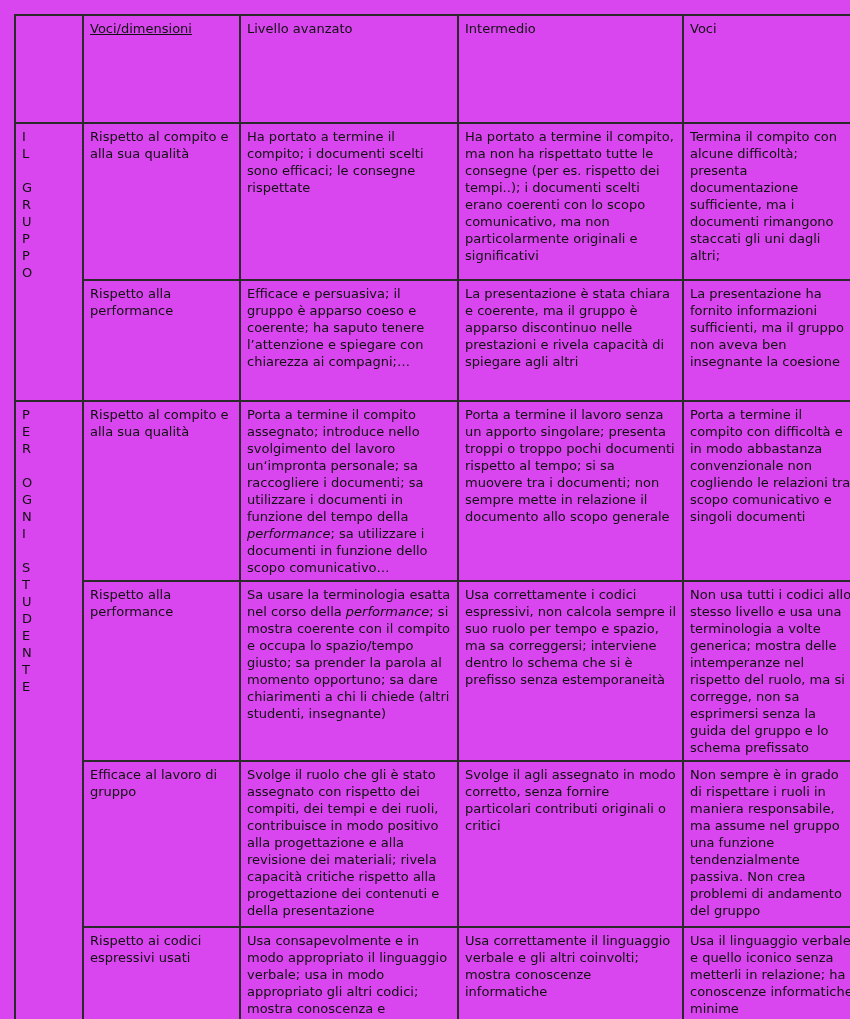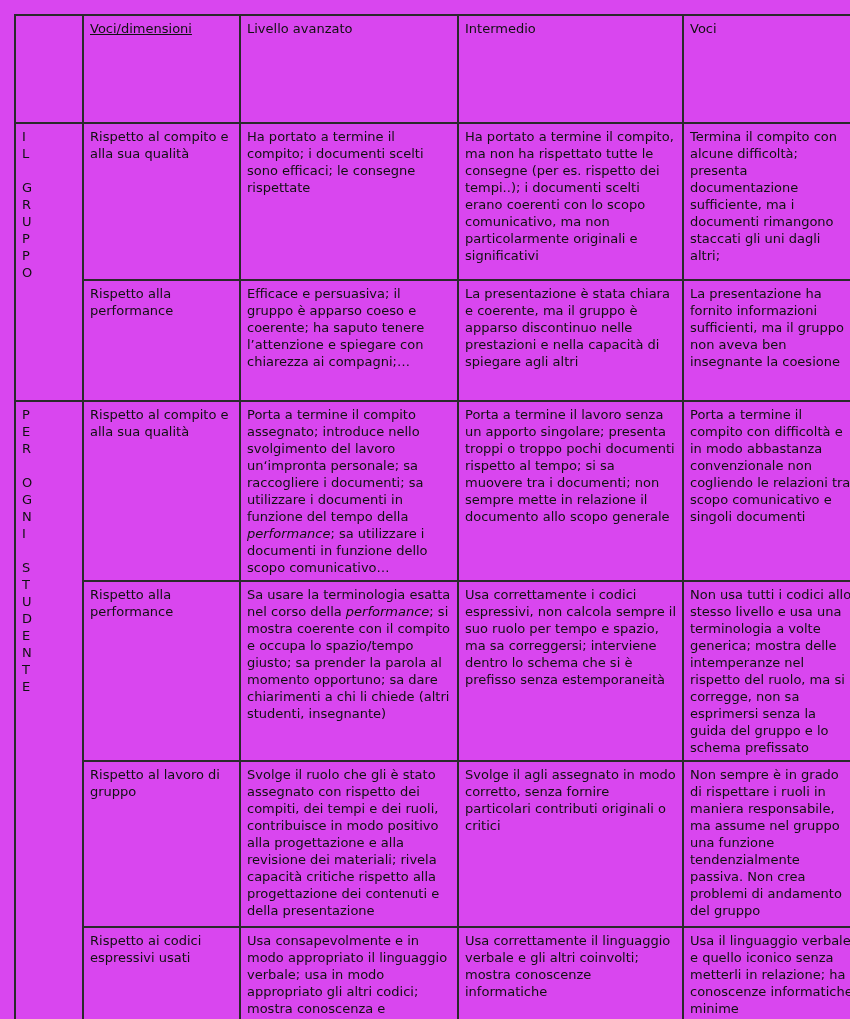--- a/index.html
+++ b/index.html
@@ -117,21 +117,21 @@
 O</td>
       <td class="criterion-cell">Rispetto al compito e alla sua qualità</td>
       <td class="desc-cell">Ha  portato a termine il compito; i documenti scelti sono efficaci; le consegne rispettate</td>
       <td class="desc-cell">Ha portato a termine il compito, ma non ha rispettato tutte le consegne (per es. rispetto dei tempi..); i documenti scelti erano coerenti con lo scopo comunicativo, ma non particolarmente originali e significativi</td>
       <td class="desc-cell">Termina il compito con alcune difficoltà; presenta documentazione sufficiente, ma i documenti rimangono staccati gli uni dagli altri;</td>
     </tr>
 
     <tr class="rh2">
       <td class="criterion-cell">Rispetto alla performance</td>
       <td class="desc-cell">Efficace e persuasiva; il gruppo è apparso coeso e coerente; ha saputo tenere l’attenzione e spiegare con chiarezza ai compagni;…</td>
-      <td class="desc-cell">La presentazione è stata chiara e coerente, ma il gruppo è apparso discontinuo nelle prestazioni e nella capacità di spiegare agli altri</td>
+      <td class="desc-cell">La presentazione è stata chiara e coerente, ma il gruppo è apparso discontinuo nelle prestazioni e rivela capacità di spiegare agli altri</td>
       <td class="desc-cell">La presentazione ha fornito informazioni sufficienti, ma il gruppo non aveva ben insegnante la coesione</td>
     </tr>
 
     <tr class="rh3">
       <td class="section-cell" rowspan="4">P
 E
 R
 
 O
 G
@@ -153,21 +153,21 @@
     </tr>
 
     <tr class="rh4">
       <td class="criterion-cell">Rispetto alla performance</td>
       <td class="desc-cell">Sa usare la terminologia esatta nel corso della <i>performance</i>; si mostra coerente con il compito e occupa lo spazio/tempo giusto; sa prender la parola al momento opportuno; sa dare chiarimenti a chi li chiede (altri studenti, insegnante)</td>
       <td class="desc-cell">Usa correttamente i codici espressivi, non calcola sempre il suo ruolo per tempo e spazio, ma sa correggersi; interviene dentro lo schema che si è prefisso senza estemporaneità</td>
       <td class="desc-cell">Non usa tutti i codici allo stesso livello e usa una terminologia a volte generica; mostra delle intemperanze nel rispetto del ruolo, ma si corregge, non sa esprimersi senza la guida del gruppo e lo schema prefissato</td>
     </tr>
 
     <tr class="rh5">
-      <td class="criterion-cell">Rispetto al lavoro di gruppo</td>
+      <td class="criterion-cell">Efficace al lavoro di gruppo</td>
       <td class="desc-cell">Svolge il ruolo che gli è stato assegnato con rispetto dei compiti, dei tempi e dei ruoli, contribuisce in modo positivo alla progettazione e alla revisione dei materiali; rivela capacità critiche rispetto alla progettazione dei contenuti e della presentazione</td>
       <td class="desc-cell">Svolge il agli assegnato in modo corretto, senza fornire particolari contributi originali o critici</td>
       <td class="desc-cell">Non sempre è in grado di rispettare i ruoli in maniera responsabile, ma assume nel gruppo una funzione tendenzialmente passiva. Non crea problemi di andamento del gruppo</td>
     </tr>
 
     <tr class="rh6">
       <td class="criterion-cell">Rispetto ai codici espressivi usati</td>
       <td class="desc-cell">Usa consapevolmente e in modo appropriato il linguaggio verbale; usa in modo appropriato gli altri codici; mostra conoscenza e competenza informatica</td>
       <td class="desc-cell">Usa correttamente il linguaggio verbale e gli altri coinvolti; mostra conoscenze informatiche</td>
       <td class="desc-cell">Usa il linguaggio verbale e quello iconico senza metterli in relazione; ha conoscenze informatiche minime</td>

